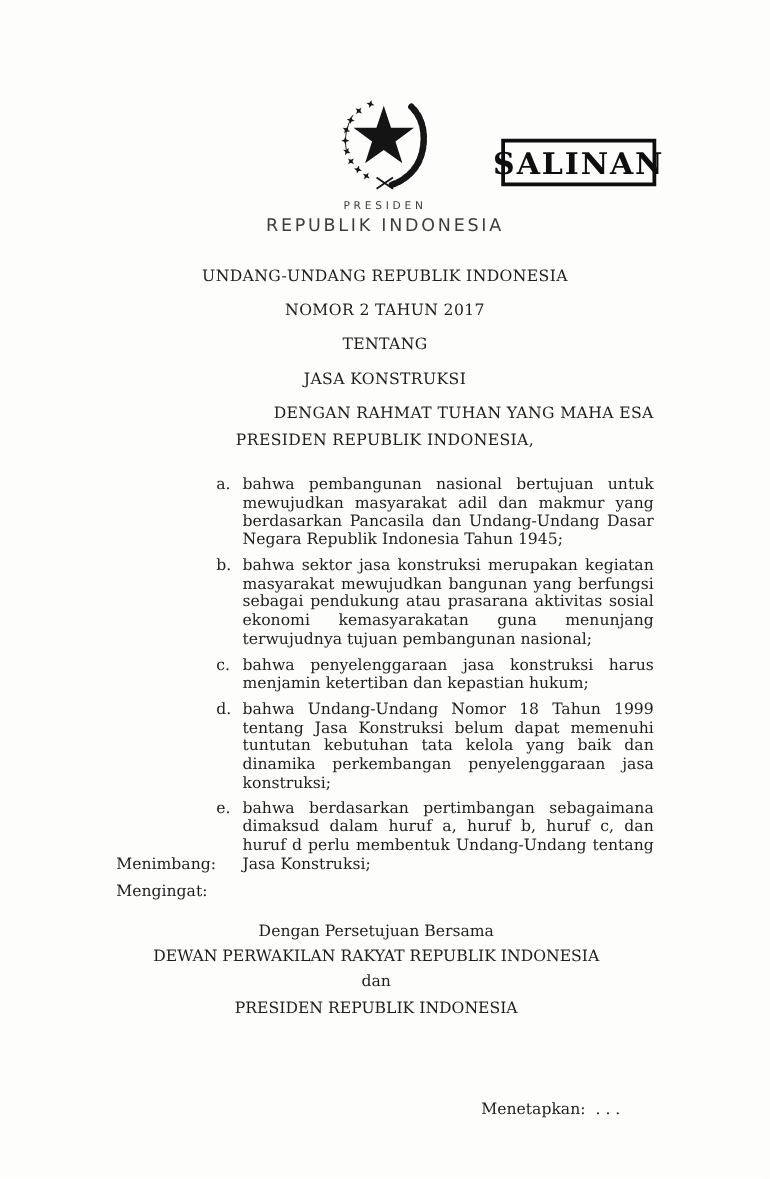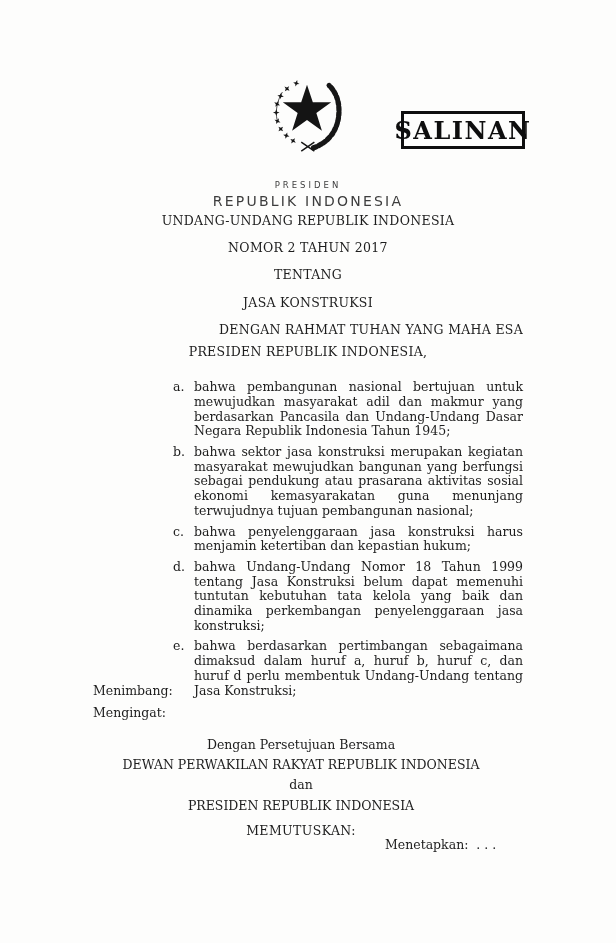--- a/index.html
+++ b/index.html
@@ -18,21 +18,21 @@
   .emblem { position:absolute; left:265px; top:74px; width:84px; height:82px; }
   .stamp {
     position:absolute; left:401px; top:111px; width:124px; height:38px;
     border:3px solid #0e0e0e; background:#fdfdfc;
     display:flex; align-items:center; justify-content:center;
   }
   .stamp span {
     font-weight:700; font-size:24px; letter-spacing:1.5px; color:#0e0e0e;
   }
   .letterhead {
-    position:absolute; left:0; top:180px; width:616px; text-align:center;
+    position:absolute; left:0; top:160px; width:616px; text-align:center;
     font-family:"DejaVu Sans","Liberation Sans",sans-serif; color:#3d3d3d;
   }
   .letterhead .lh1 { font-size:8.5px; letter-spacing:3px; }
   .letterhead .lh2 { font-size:14px; letter-spacing:2.2px; margin-top:3px; }
 
   
   .content {
     position:absolute; left:93px; top:214px; width:430px;
     font-size:12.5px; line-height:14.7px;
   }
@@ -51,21 +51,21 @@
   .item-text { flex:1; text-align:justify; }
   .recalling { margin-top:8px; }
   .clause-text { flex:1; text-align:justify; }
 
   .agreement { text-align:center; margin-top:17px; margin-right:14px; }
   .agreement .agr-line { margin-bottom:5.5px; }
   .agreement .agr-line:last-child { margin-bottom:0; }
   .decision { text-align:center; margin-top:11px; margin-right:14px; letter-spacing:0.4px; }
 
   .catchword {
-    position:absolute; left:385px; top:837px;
+    position:absolute; left:385px; top:879px;
     font-size:12.5px; white-space:pre;
   }
 </style>
 </head>
 <body>
 
 <div class="page">
 
   <div class="emblem">
     <svg viewBox="0 0 100 100" width="84" height="82" aria-hidden="true">
@@ -143,19 +143,18 @@
       <div class="clause-label">Mengingat:</div>
     </div>
 
     <div class="agreement">
       <div class="agr-line">Dengan Persetujuan Bersama</div>
       <div class="agr-line">DEWAN PERWAKILAN RAKYAT REPUBLIK INDONESIA</div>
       <div class="agr-line">dan</div>
       <div class="agr-line">PRESIDEN REPUBLIK INDONESIA</div>
     </div>
 
-    <div class="decision">MEMUTUSKAN:</div>
 
   </div>
 
   <div class="catchword">Menetapkan:  . . .</div>
 
 </div>
 
 </body></html>

